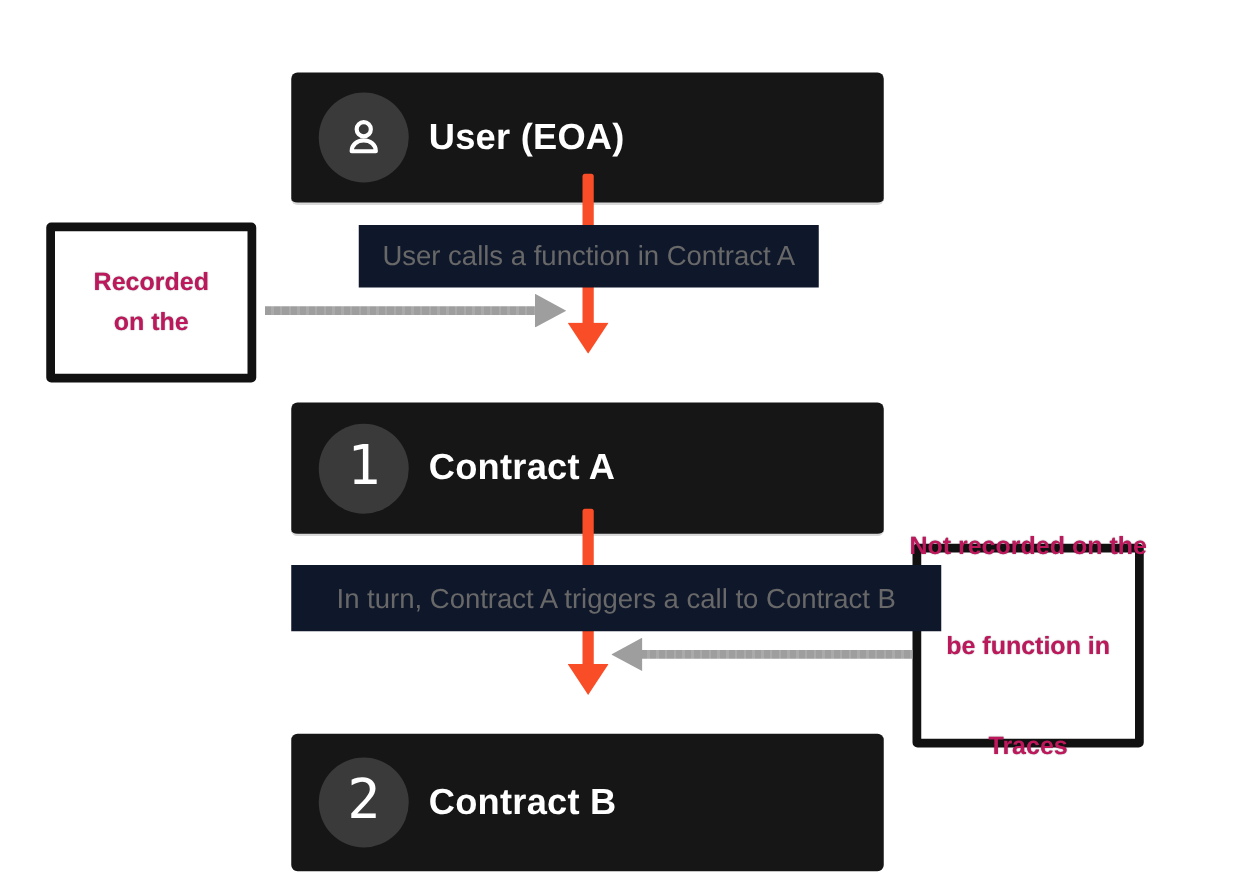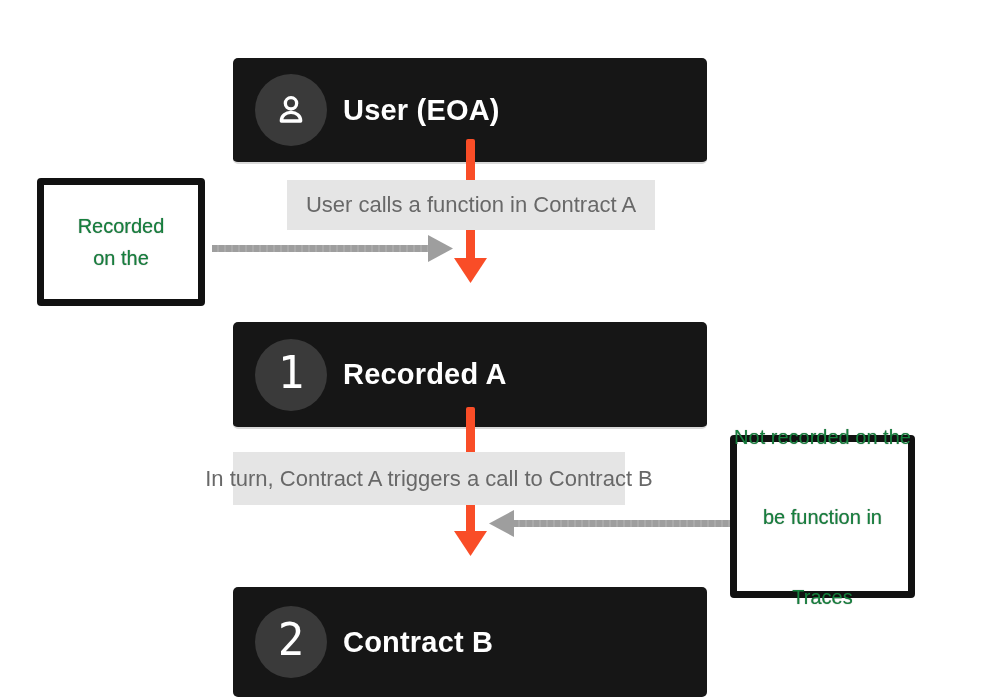--- a/index.html
+++ b/index.html
@@ -50,21 +50,21 @@
     left: 110px;
     font-size: 29px;
     font-weight: 700;
     color: #ffffff;
     letter-spacing: 0.2px;
   }
 
   
   .step-label {
     position: absolute;
-    background: #e5e5e5;
+    background: #0f172a;
     color: #686868;
     font-size: 22px;
     display: flex;
     align-items: center;
     justify-content: center;
     white-space: nowrap;
     z-index: 5;
   }
 
   
@@ -109,22 +109,22 @@
     border: 7px solid #111111;
     border-radius: 4px;
     display: flex;
     flex-direction: column;
     align-items: center;
     justify-content: center;
     z-index: 3;
   }
   .callout .line {
     font-size: 20px;
-    font-weight: 400;
-    color: #15803d;
+    font-weight: 700;
+    color: #be185d;
     line-height: 32px;
     text-align: center;
     white-space: nowrap;
     filter: blur(0.4px);
     text-shadow: 0 0 1px rgba(20,20,20,0.55);
   }
 
   .user-icon-svg { display: block; }
 </style>
 </head>
@@ -153,33 +153,33 @@
         </svg>
       </span>
     </div>
     <div class="title">User (EOA)</div>
   </div>
 
   <div class="node edge-line" style="top:293px; height:107px;">
     <div class="badge">
       <span class="num">1</span>
     </div>
-    <div class="title">Recorded A</div>
+    <div class="title">Contract A</div>
   </div>
 
   <div class="node" style="top:558px; height:110px;">
     <div class="badge">
       <span class="num">2</span>
     </div>
     <div class="title">Contract B</div>
   </div>
 
   <div class="step-label" style="left:287px; top:180px; width:368px; height:50px;">User calls a function in Contract A</div>
 
-  <div class="step-label" style="left:233px; top:452px; width:392px; height:53px;">In turn, Contract A triggers a call to Contract B</div>
+  <div class="step-label" style="left:233px; top:452px; width:520px; height:53px;">In turn, Contract A triggers a call to Contract B</div>
 
   <div class="callout" style="left:37px; top:178px; width:168px; height:128px;">
     <div class="line">Recorded</div>
     <div class="line">on the</div>
   </div>
 
   <div class="callout" style="left:730px; top:435px; width:185px; height:163px;gap:48px;">
     <div class="line">Not recorded on the</div>
     <div class="line">be function in</div>
     <div class="line">Traces</div>

